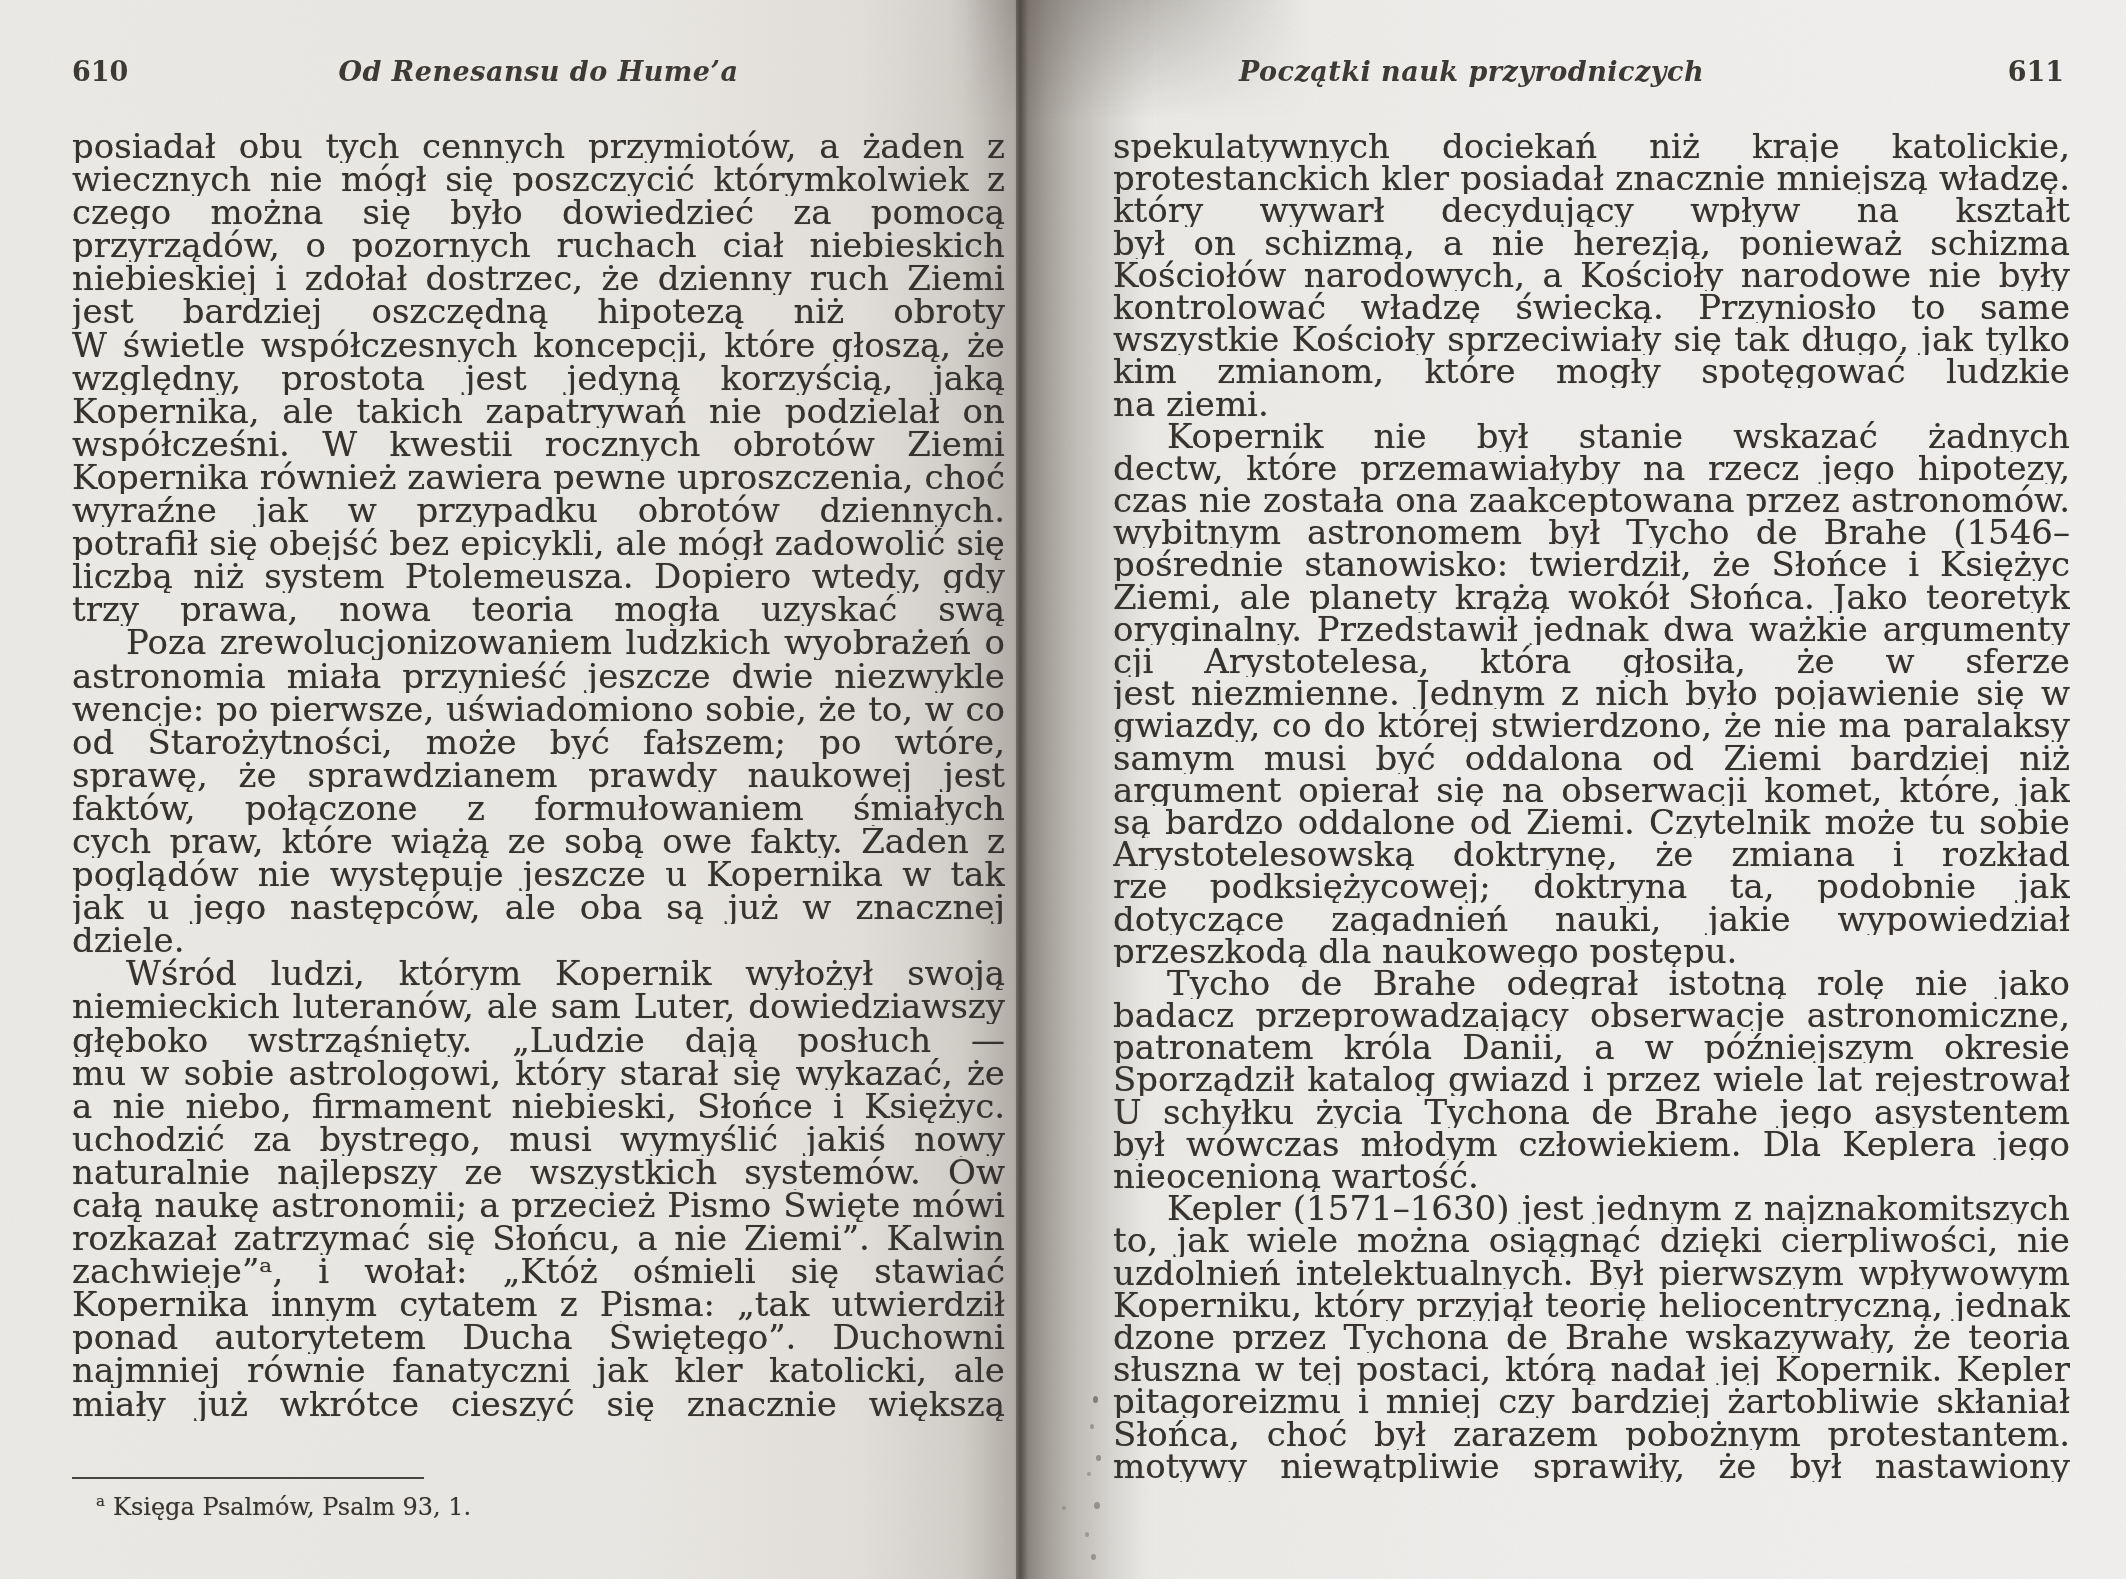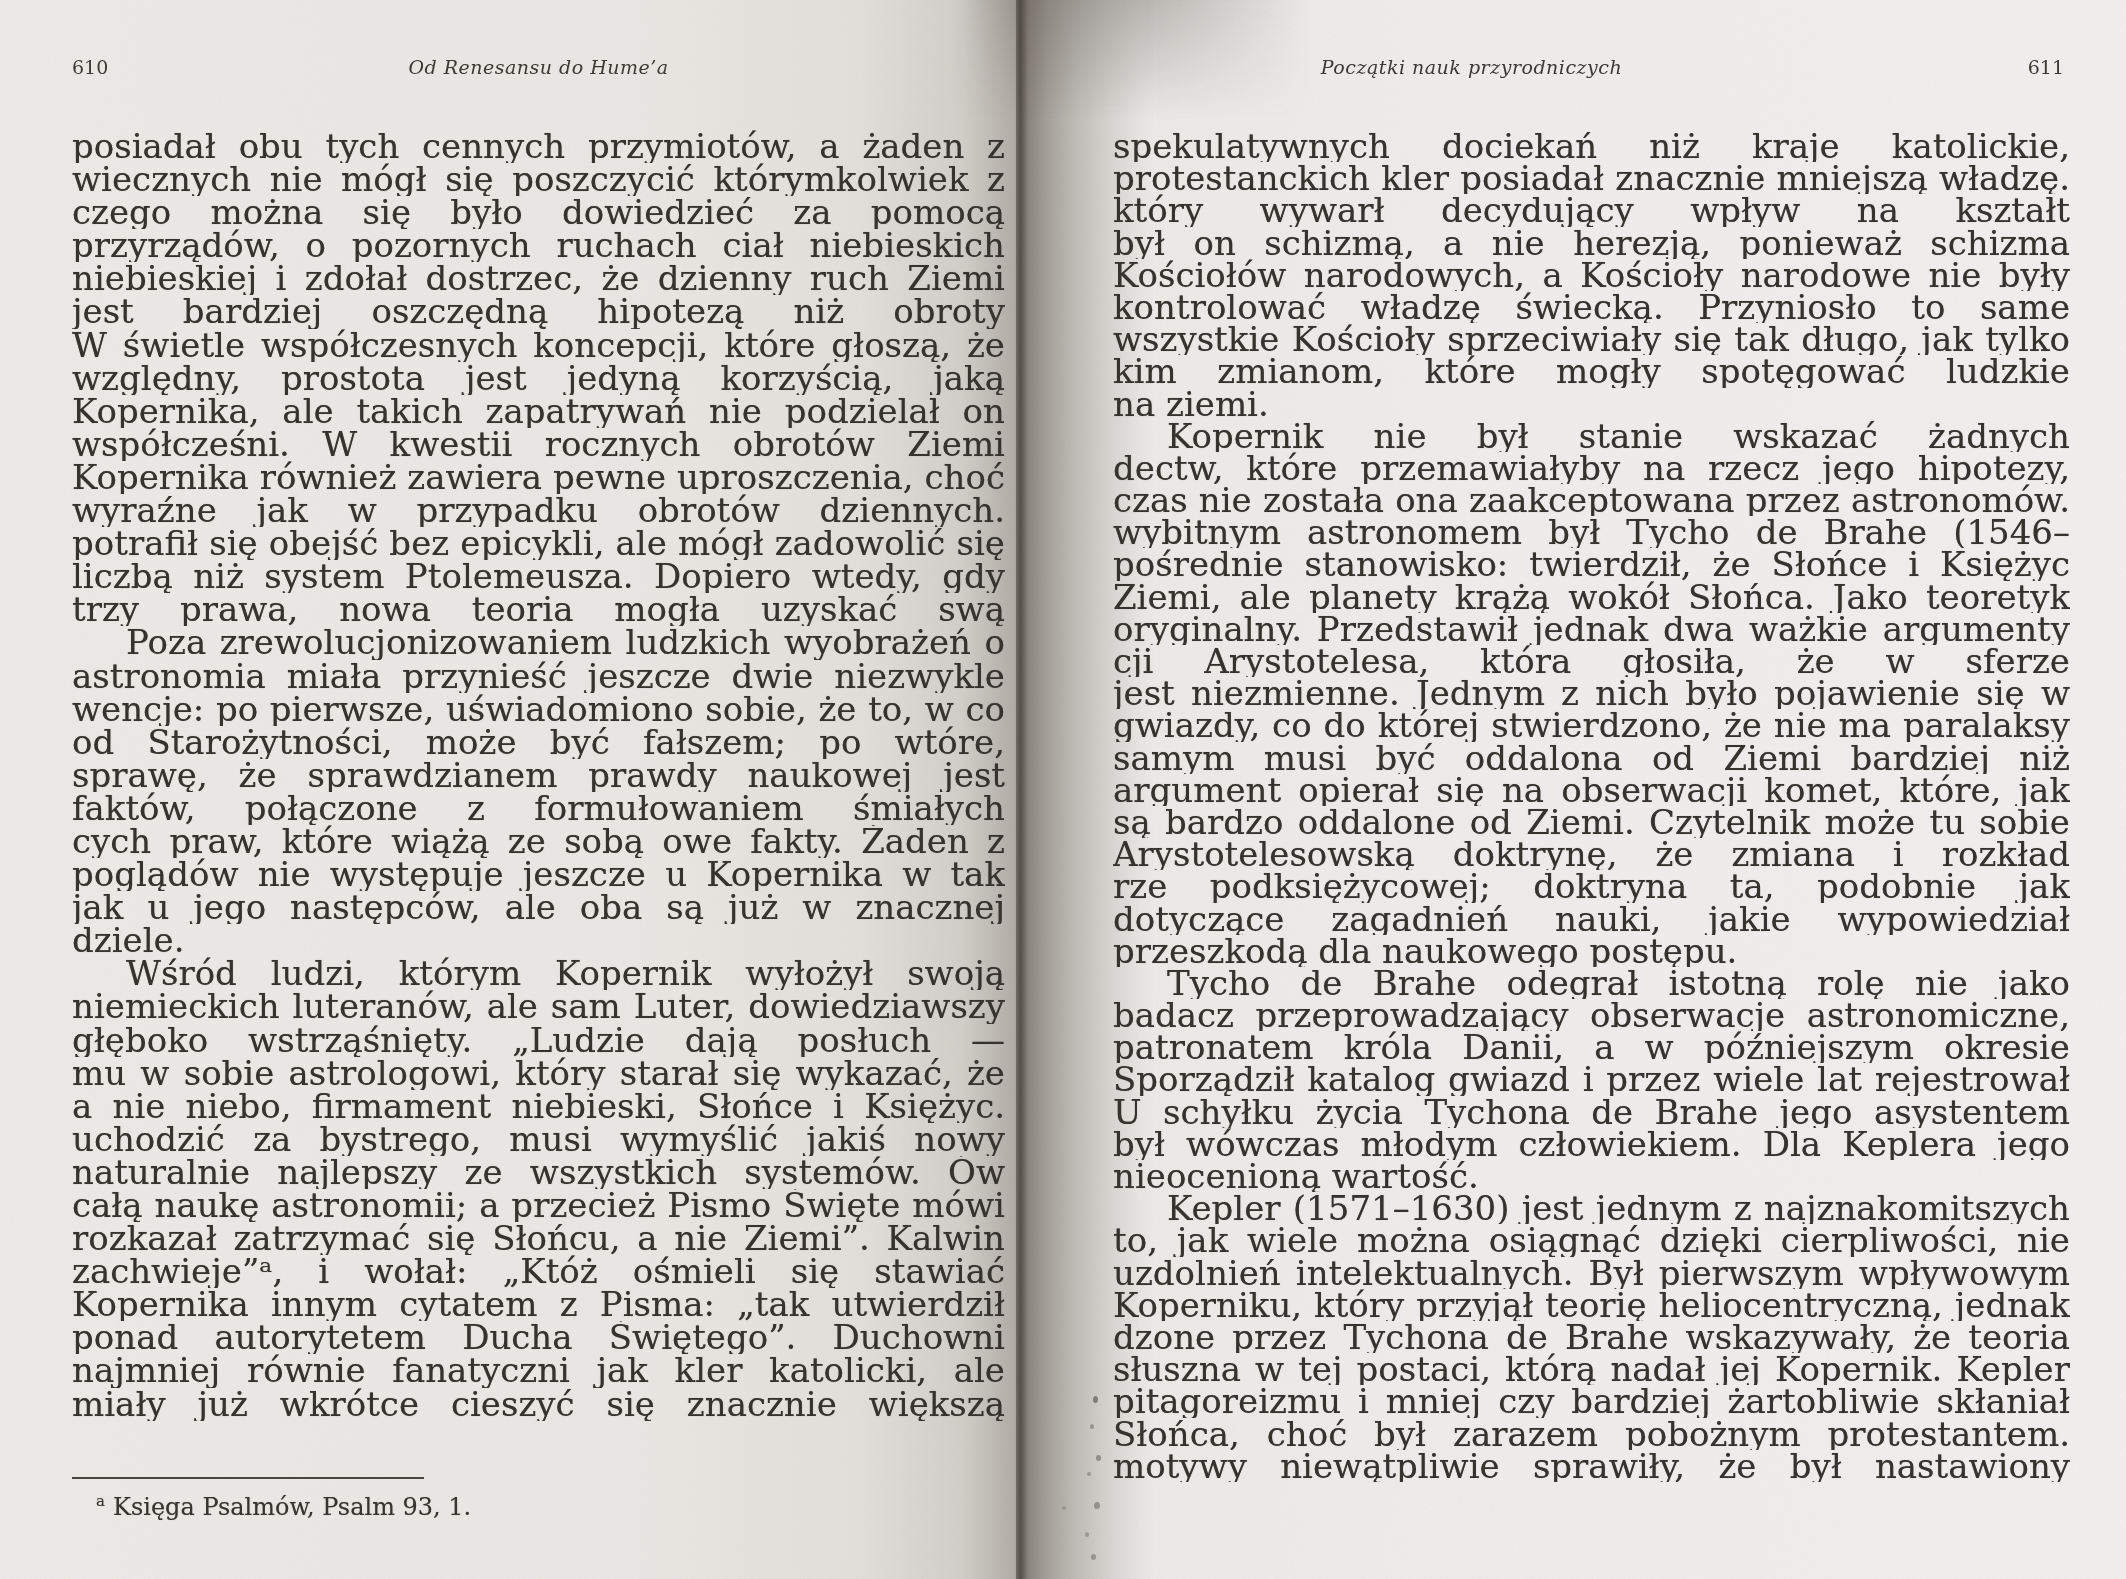--- a/index.html
+++ b/index.html
@@ -21,21 +21,21 @@
   .bg-right{
     position:absolute;left:1156px;top:0;width:970px;height:1579px;
     background:linear-gradient(90deg,#ecebe8 0%,#efeeec 35%,#f1f0ee 100%);
   }
   .gutter-top-shadow{
     position:absolute;left:950px;top:0;width:360px;height:120px;
     background:linear-gradient(90deg,rgba(70,64,57,0) 0%,rgba(70,64,57,.28) 25%,rgba(70,64,57,.30) 55%,rgba(70,64,57,0) 100%);
     -webkit-mask-image:linear-gradient(180deg,#000 0%,transparent 100%);
     mask-image:linear-gradient(180deg,#000 0%,transparent 100%);
   }
-  .page-header{position:absolute;top:56px;height:34px;font-size:19px;}
+  .page-header{position:absolute;top:56px;height:34px;font-size:27px;font-weight:bold;}
   .page-header .runhead{
     position:absolute;left:0;right:0;text-align:center;
     font-style:italic;letter-spacing:.5px;color:#3b3833;
   }
   .page-header .pagenum{position:absolute;color:#3b3833;}
   .hdr-left{left:72px;width:933px;}
   .hdr-left .pagenum{left:0;}
   .hdr-right{left:1113px;width:957px;}
   .hdr-right .pagenum{right:6px;}
   .hdr-right .runhead{left:-80px;right:160px;}

